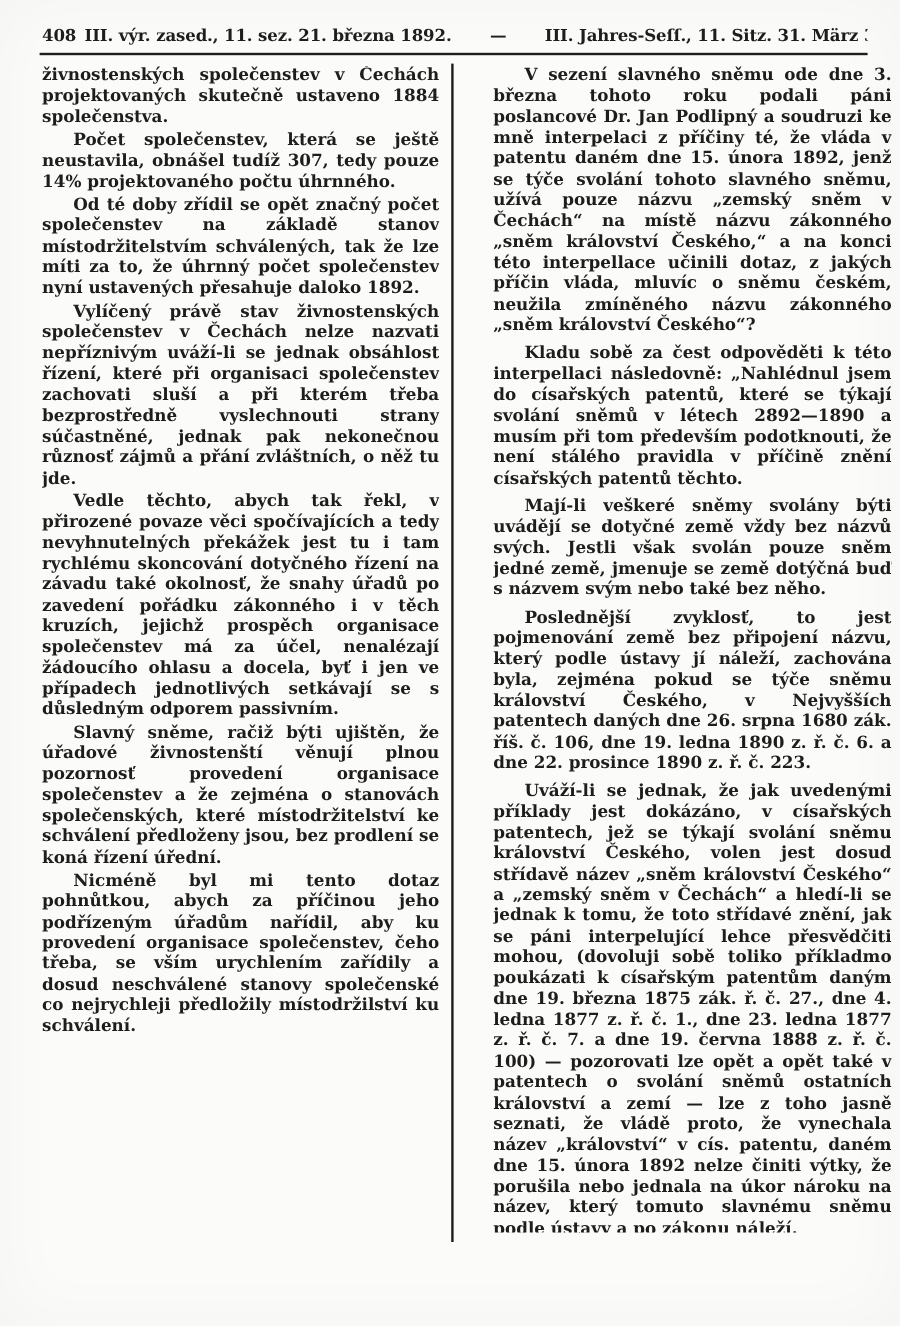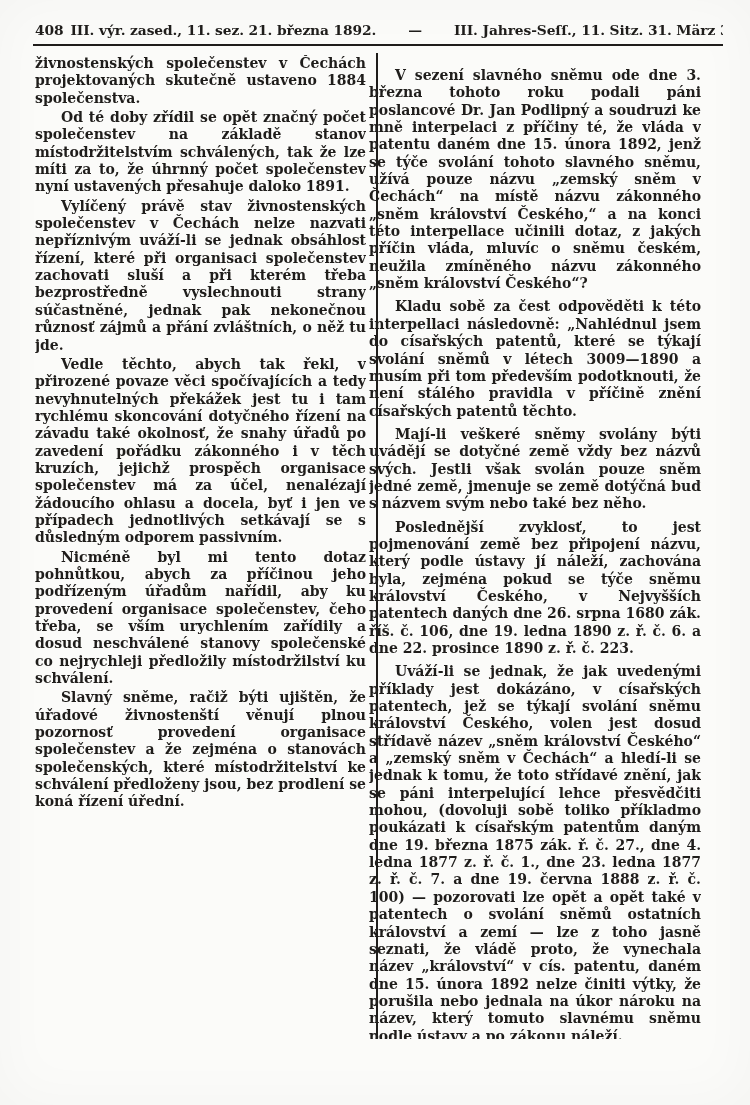--- a/index.html
+++ b/index.html
@@ -54,21 +54,21 @@
     position: absolute;
     top: 55px;
     height: 972px;
     overflow: hidden;
     font-size: 14px;
     line-height: 17.35px;
     text-align: justify;
     font-weight: bold;
   }
   .column.left  { left: 35px;  width: 331px; }
-  .column.right { left: 369px; width: 332px; margin-top: 12px; }
+  .column.right { left: 411px; width: 332px; }
   .column p {
     margin: 0 0 2px 0;
     text-indent: 26px;
   }
   .column.right p { margin-bottom: 6px; }
   .column p.no-indent { text-indent: 0; }
 </style>
 </head>
 <body>
 
@@ -81,28 +81,29 @@
     </span>
     <span>—</span>
     <span>III. Jahres-Seſſ., 11. Sitz. 31. März 3225.</span>
   </div>
 
   <div class="header-rule"></div>
   <div class="column-divider"></div>
 
   <div class="column left">
     <p class="no-indent">živnostenských společenstev v Čechách projektovaných skutečně ustaveno 1884 společenstva.</p>
-    <p>Od té doby zřídil se opět značný počet společenstev na základě stanov místodržitelstvím schválených, tak že lze míti za to, že úhrnný počet společenstev nyní ustavených přesahuje daloko 1891.</p>
+    <p>Počet společenstev, která se ještě neustavila, obnášel tudíž 307, tedy pouze 14% projektovaného počtu úhrnného.</p>
+    <p>Od té doby zřídil se opět značný počet společenstev na základě stanov místodržitelstvím schválených, tak že lze míti za to, že úhrnný počet společenstev nyní ustavených přesahuje daloko 1892.</p>
     <p>Vylíčený právě stav živnostenských společenstev v Čechách nelze nazvati nepříznivým uváží-li se jednak obsáhlost řízení, které při organisaci společenstev zachovati sluší a při kterém třeba bezprostředně vyslechnouti strany súčastněné, jednak pak nekonečnou různosť zájmů a přání zvláštních, o něž tu jde.</p>
     <p>Vedle těchto, abych tak řekl, v přirozené povaze věci spočívajících a tedy nevyhnutelných překážek jest tu i tam rychlému skoncování dotyčného řízení na závadu také okolnosť, že snahy úřadů po zavedení pořádku zákonného i v těch kruzích, jejichž prospěch organisace společenstev má za účel, nenalézají žádoucího ohlasu a docela, byť i jen ve případech jednotlivých setkávají se s důsledným odporem passivním.</p>
+    <p>Slavný sněme, račiž býti ujištěn, že úřadové živnostenští věnují plnou pozornosť provedení organisace společenstev a že zejména o stanovách společenských, které místodržitelství ke schválení předloženy jsou, bez prodlení se koná řízení úřední.</p>
     <p>Nicméně byl mi tento dotaz pohnůtkou, abych za příčinou jeho podřízeným úřadům nařídil, aby ku provedení organisace společenstev, čeho třeba, se vším urychlením zařídily a dosud neschválené stanovy společenské co nejrychleji předložily místodržilství ku schválení.</p>
-    <p>Slavný sněme, račiž býti ujištěn, že úřadové živnostenští věnují plnou pozornosť provedení organisace společenstev a že zejména o stanovách společenských, které místodržitelství ke schválení předloženy jsou, bez prodlení se koná řízení úřední.</p>
   </div>
 
   <div class="column right">
     <p>V sezení slavného sněmu ode dne 3. března tohoto roku podali páni poslancové Dr. Jan Podlipný a soudruzi ke mně interpelaci z příčiny té, že vláda v patentu daném dne 15. února 1892, jenž se týče svolání tohoto slavného sněmu, užívá pouze názvu „zemský sněm v Čechách“ na místě názvu zákonného „sněm království Českého,“ a na konci této interpellace učinili dotaz, z jakých příčin vláda, mluvíc o sněmu českém, neužila zmíněného názvu zákonného „sněm království Českého“?</p>
-    <p>Kladu sobě za čest odpověděti k této interpellaci následovně: „Nahlédnul jsem do císařských patentů, které se týkají svolání sněmů v létech 3009—1890 a musím při tom především podotknouti, že není stálého pravidla v příčině znění císařských patentů těchto.</p>
+    <p>Kladu sobě za čest odpověděti k této interpellaci následovně: „Nahlédnul jsem do císařských patentů, které se týkají svolání sněmů v létech 2892—1890 a musím při tom především podotknouti, že není stálého pravidla v příčině znění císařských patentů těchto.</p>
     <p>Mají-li veškeré sněmy svolány býti uvádějí se dotyčné země vždy bez názvů svých. Jestli však svolán pouze sněm jedné země, jmenuje se země dotýčná buď s názvem svým nebo také bez něho.</p>
     <p>Poslednější zvyklosť, to jest pojmenování země bez připojení názvu, který podle ústavy jí náleží, zachována byla, zejména pokud se týče sněmu království Českého, v Nejvyšších patentech daných dne 26. srpna 1680 zák. říš. č. 106, dne 19. ledna 1890 z. ř. č. 6. a dne 22. prosince 1890 z. ř. č. 223.</p>
     <p>Uváží-li se jednak, že jak uvedenými příklady jest dokázáno, v císařských patentech, jež se týkají svolání sněmu království Českého, volen jest dosud střídavě název „sněm království Českého“ a „zemský sněm v Čechách“ a hledí-li se jednak k tomu, že toto střídavé znění, jak se páni interpelující lehce přesvědčiti mohou, (dovoluji sobě toliko příkladmo poukázati k císařským patentům daným dne 19. března 1875 zák. ř. č. 27., dne 4. ledna 1877 z. ř. č. 1., dne 23. ledna 1877 z. ř. č. 7. a dne 19. června 1888 z. ř. č. 100) — pozorovati lze opět a opět také v patentech o svolání sněmů ostatních království a zemí — lze z toho jasně seznati, že vládě proto, že vynechala název „království“ v cís. patentu, daném dne 15. února 1892 nelze činiti výtky, že porušila nebo jednala na úkor nároku na název, který tomuto slavnému sněmu podle ústavy a po zákonu náleží.</p>
   </div>
 
 </div>
 
 </body></html>

